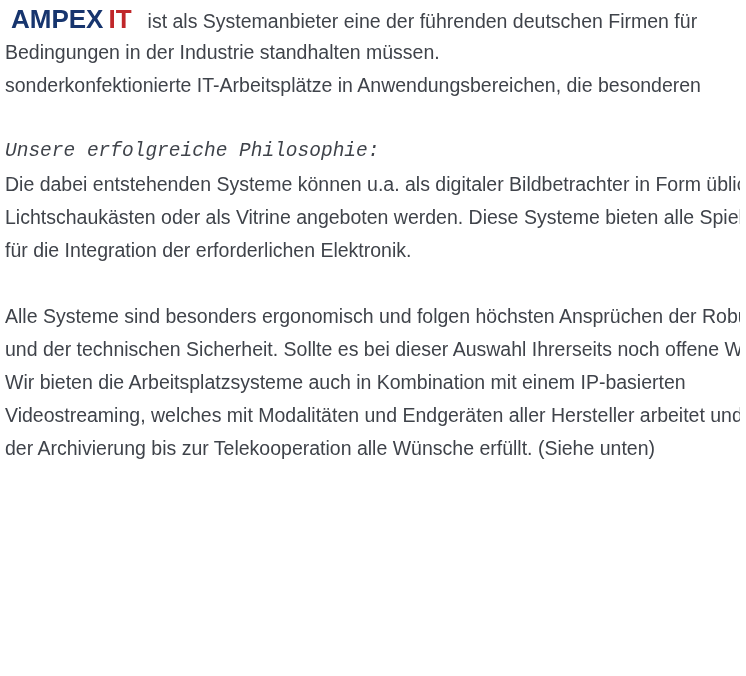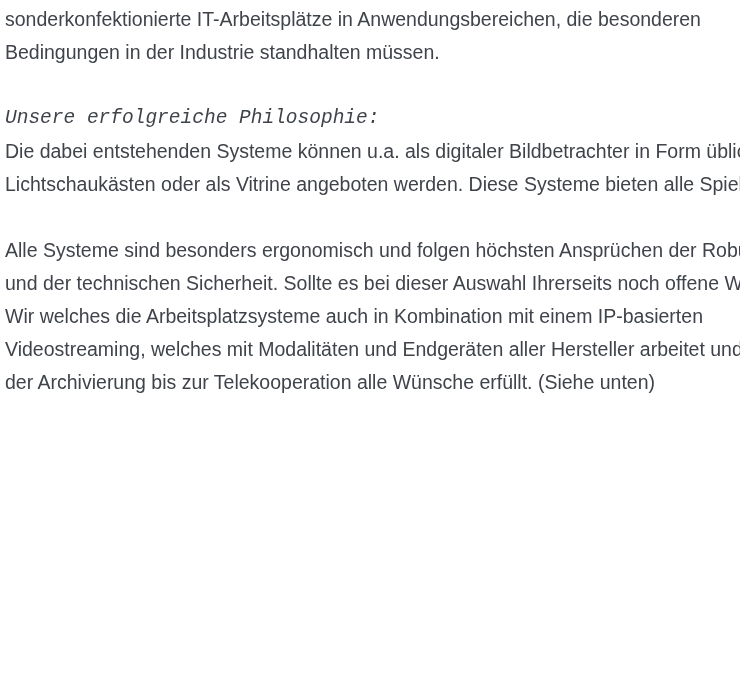--- a/index.html
+++ b/index.html
@@ -31,41 +31,45 @@
   .logo-primary { color: #17356e; }
   .logo-secondary { color: #c0272a; margin-left: 5px; }
   .italic { font-style: italic; font-family: Liberation Mono, monospace; }
 </style>
 </head>
 <body>
 
 <div class="page">
 
   <div class="para">
+    <div class="line first-line">
+      <span class="logo"><span class="logo-primary">AMPEX</span><span class="logo-secondary">IT</span></span><span>ist als Systemanbieter eine der führenden deutschen Firmen für</span>
+    </div>
     <div>
+        <div class="line">Bedingungen in der Industrie standhalten müssen.</div>
         <div class="line">sonderkonfektionierte IT-Arbeitsplätze in Anwendungsbereichen, die besonderen</div>
-        <div class="line">Bedingungen in der Industrie standhalten müssen.</div>
       </div>
   </div>
 
   <div class="spacer"></div>
 
   <div class="para">
     <div class="line italic">Unsere erfolgreiche Philosophie:</div>
     <div>
         <div class="line">Die dabei entstehenden Systeme können u.a. als digitaler Bildbetrachter in Form üblicher</div>
         <div class="line">Lichtschaukästen oder als Vitrine angeboten werden. Diese Systeme bieten alle Spielräume</div>
+        <div class="line">für die Integration der erforderlichen Elektronik.</div>
       </div>
   </div>
 
   <div class="spacer"></div>
 
   <div class="para">
     <div>
         <div class="line">Alle Systeme sind besonders ergonomisch und folgen höchsten Ansprüchen der Robustheit</div>
         <div class="line">und der technischen Sicherheit. Sollte es bei dieser Auswahl Ihrerseits noch offene Wünsche</div>
-        <div class="line">Wir welches die Arbeitsplatzsysteme auch in Kombination mit einem IP-basierten</div>
+        <div class="line">Wir bieten die Arbeitsplatzsysteme auch in Kombination mit einem IP-basierten</div>
         <div class="line">Videostreaming, welches mit Modalitäten und Endgeräten aller Hersteller arbeitet und von</div>
         <div class="line">der Archivierung bis zur Telekooperation alle Wünsche erfüllt. (Siehe unten)</div>
       </div>
   </div>
 
 </div>
 
 </body></html>

